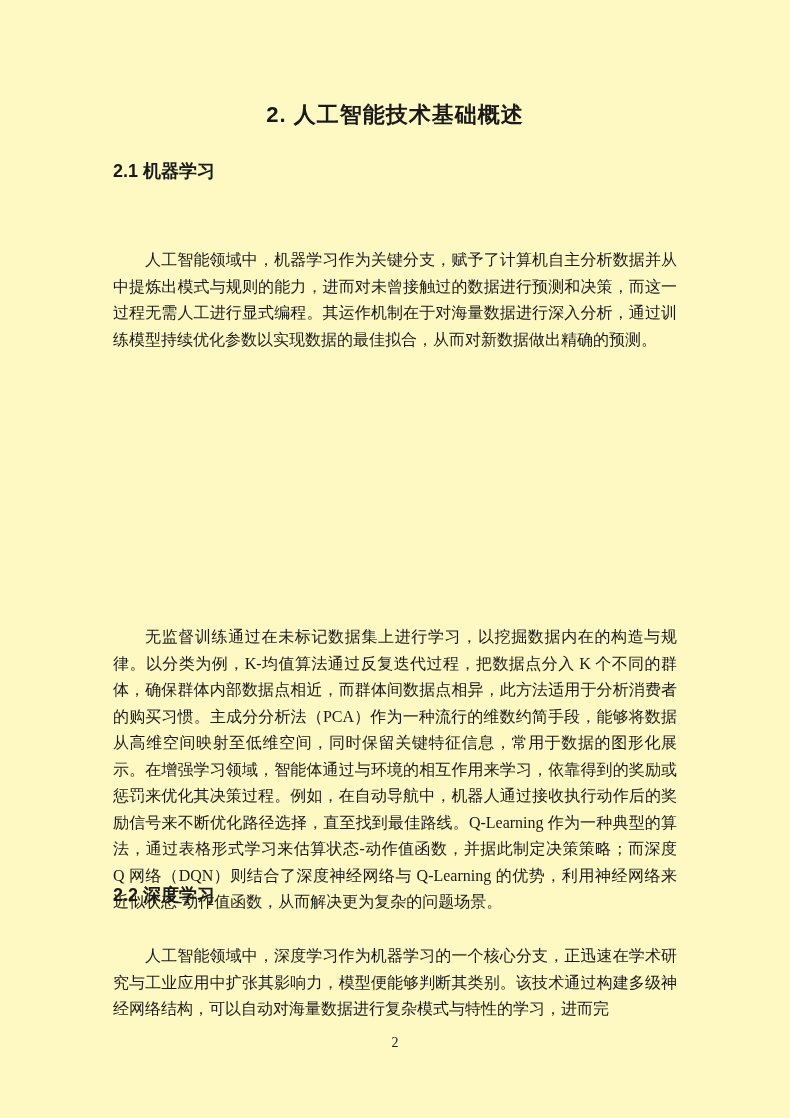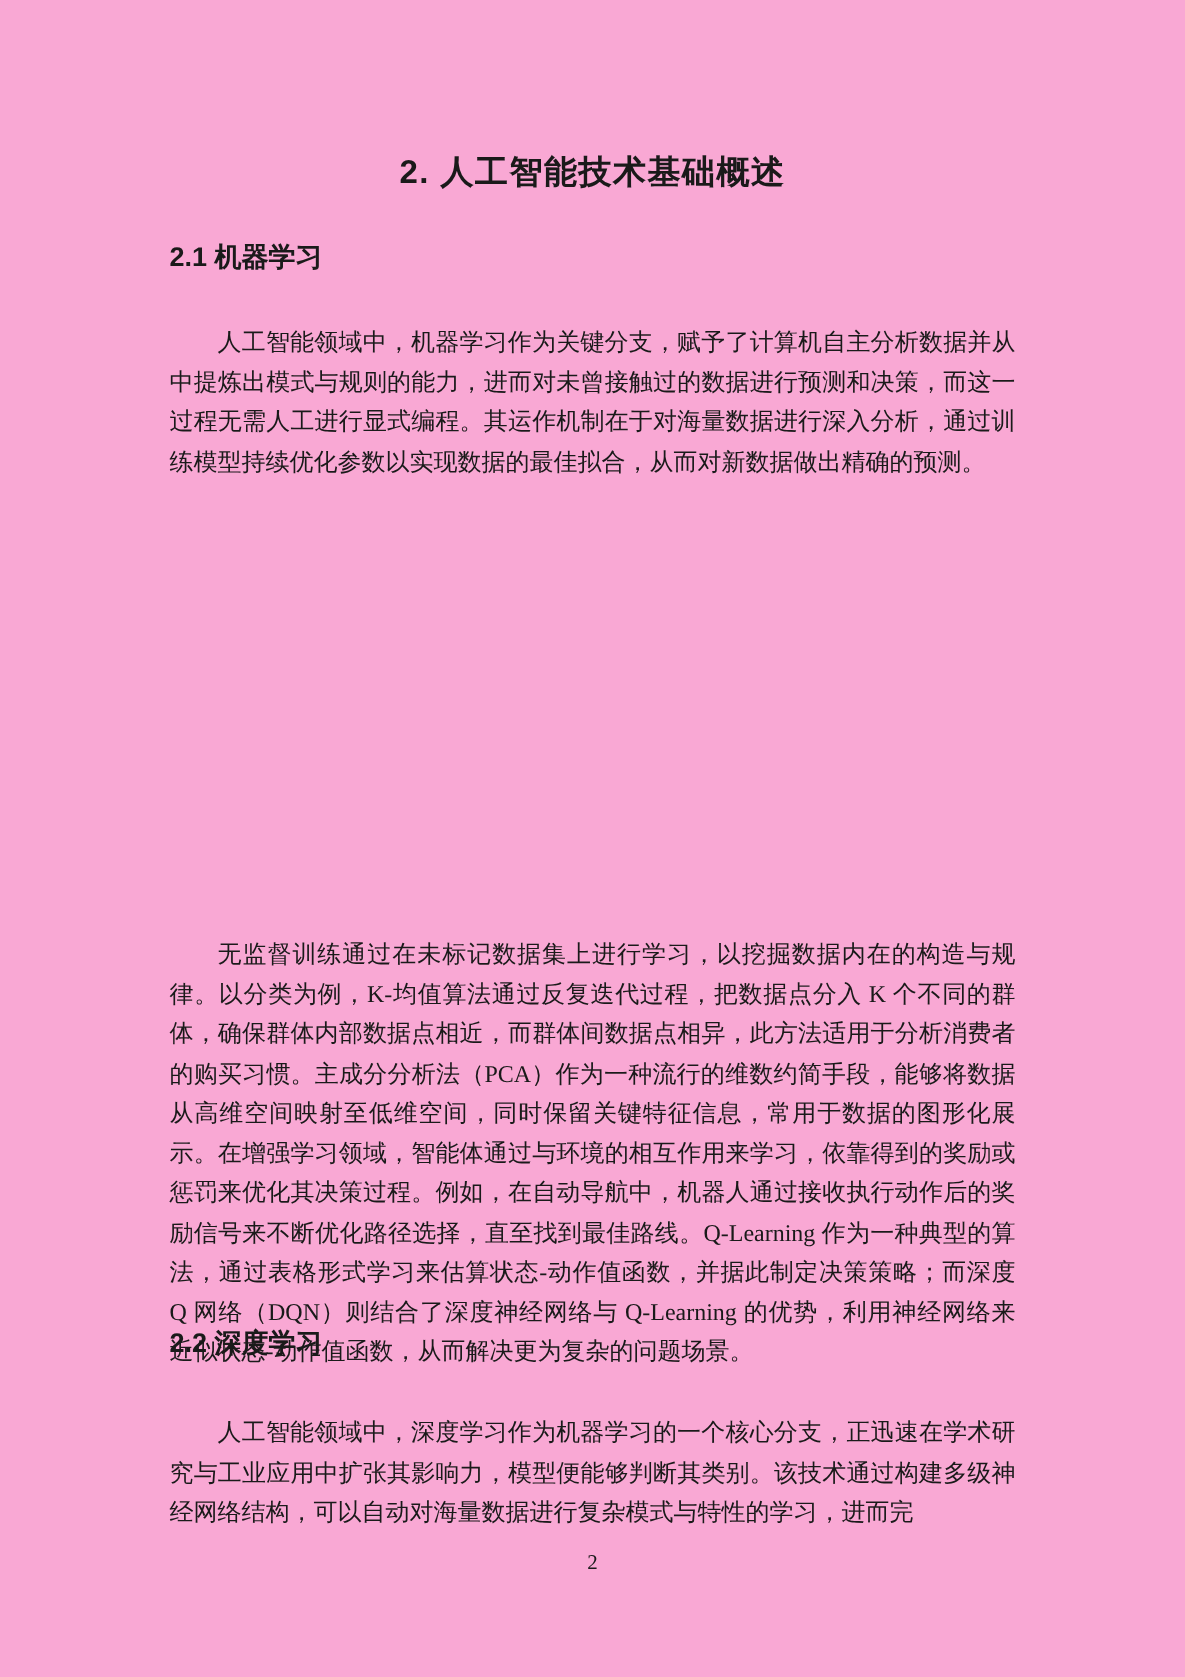--- a/index.html
+++ b/index.html
@@ -5,21 +5,21 @@
 <style>
   html, body {
     margin: 0;
     padding: 0;
     background: #ffffff;
   }
   .page {
     position: relative;
     width: 790px;
     height: 1118px;
-    background: #f9a8d4;
+    background: #fef9c3;
     overflow: hidden;
     color: #1a1a1a;
   }
   .doc-title {
     position: absolute;
     top: 101px;
     left: 0;
     width: 790px;
     margin: 0;
     text-align: center;
@@ -47,21 +47,21 @@
     width: 564px;
     margin: 0;
     font-family: "Liberation Serif", "DejaVu Serif", serif;
     font-size: 16px;
     line-height: 26.5px;
     text-align: justify;
     text-justify: inter-ideograph;
     text-indent: 2em;
     word-break: break-all;
   }
-  .para-1 { top: 216px; }
+  .para-1 { top: 247px; }
   .para-2 { top: 376px; }
   .para-3 { top: 605px; margin-top: 19px; }
   .para-4 { top: 943px; }
   .page-number {
     position: absolute;
     top: 1035px;
     left: 0;
     width: 790px;
     text-align: center;
     font-family: "Liberation Serif", "DejaVu Serif", serif;

